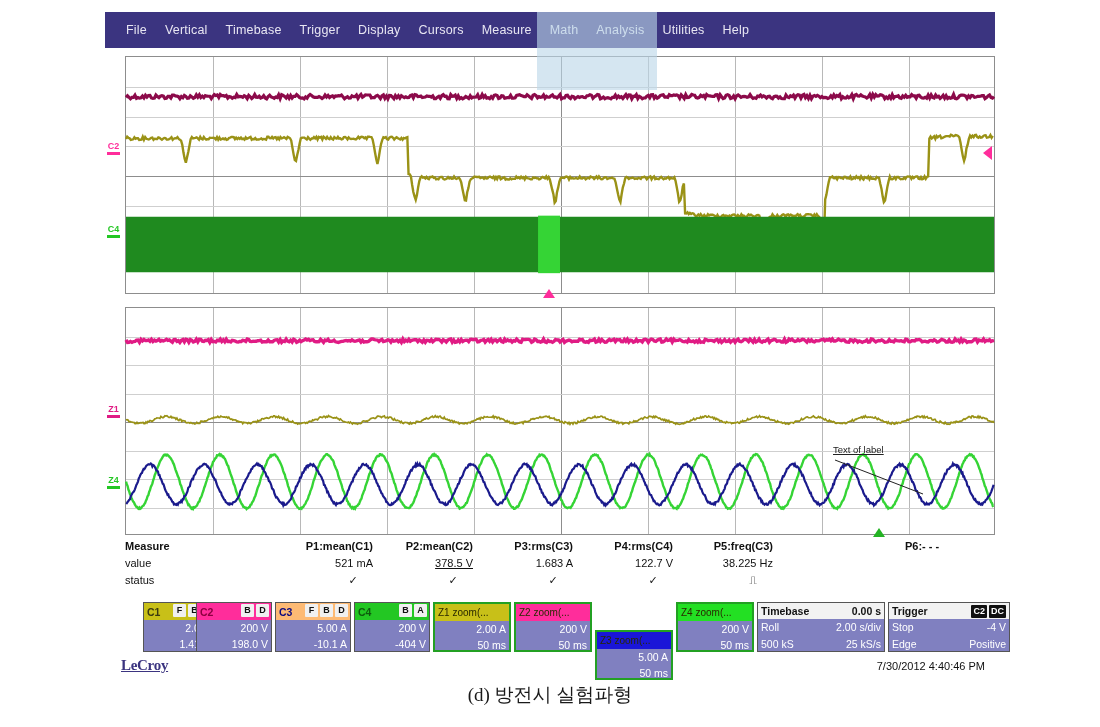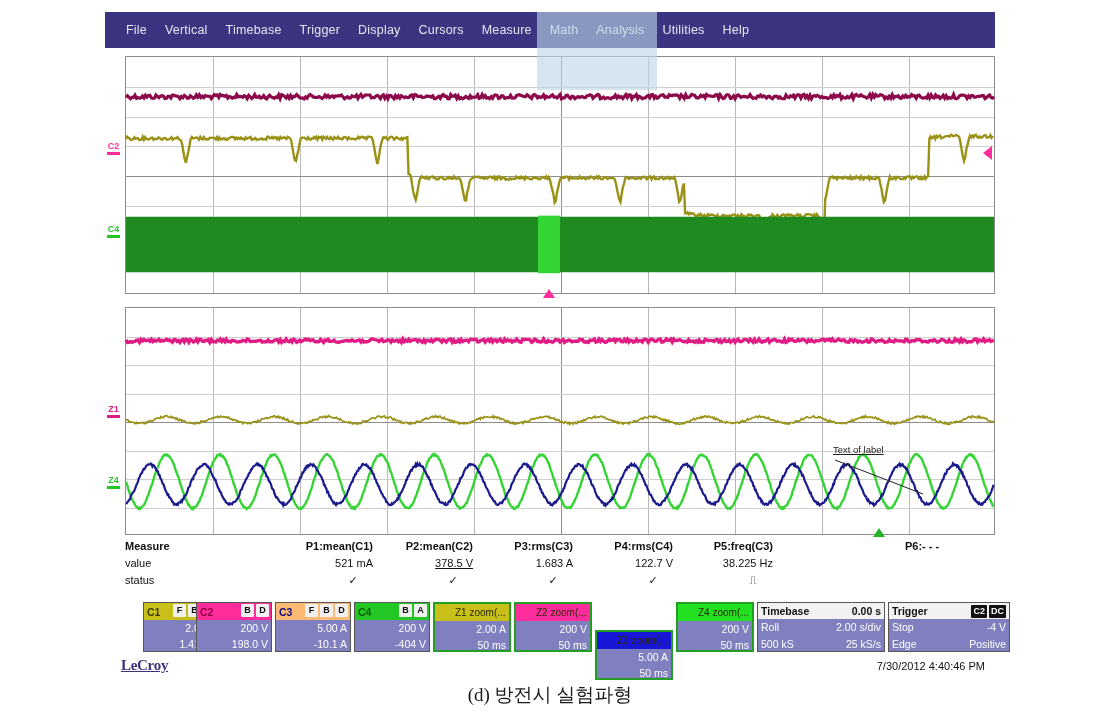--- a/index.html
+++ b/index.html
@@ -49,21 +49,21 @@
     font-size:10.5px;color:#ffffff;overflow:hidden;}
   .desc .r1{position:relative;height:17px;display:flex;align-items:center;}
   .desc .r2,.desc .r3{position:relative;height:16px;display:flex;align-items:center;
     justify-content:flex-end;padding-right:3px;background:#8080c0;box-sizing:border-box;}
   .desc .nm{padding-left:3px;font-weight:bold;}
   .desc .badges{position:absolute;right:2px;top:1px;display:flex;gap:2px;}
   .badge{background:#101010;color:#ffffff;font-size:9px;font-weight:bold;
     padding:0 2px;line-height:13px;min-width:9px;text-align:center;border-radius:1px;}
   .badge.inv{background:#f0f0f0;color:#101010;}
   .desc.zoom .r1{background:inherit;}
-  .desc .zlbl{padding-left:20px;font-size:10px;}
+  .desc .zlbl{padding-left:3px;font-size:10px;}
 
   .sysdesc{position:absolute;top:0;height:50px;box-sizing:border-box;border:1px solid #555;
     background:#8080c0;font-size:10.5px;color:#ffffff;}
   .sysdesc .sr{position:relative;height:16.3px;display:flex;align-items:center;
     justify-content:space-between;padding:0 3px;box-sizing:border-box;}
   .sysdesc .sr.top{background:#f2f2f2;color:#111;font-weight:bold;}
 
   
   .lecroy{position:absolute;left:16px;top:645px;font-size:15px;font-weight:bold;
     color:#3b3480;font-family:"Liberation Serif",serif;text-decoration:underline;letter-spacing:-.3px;}

